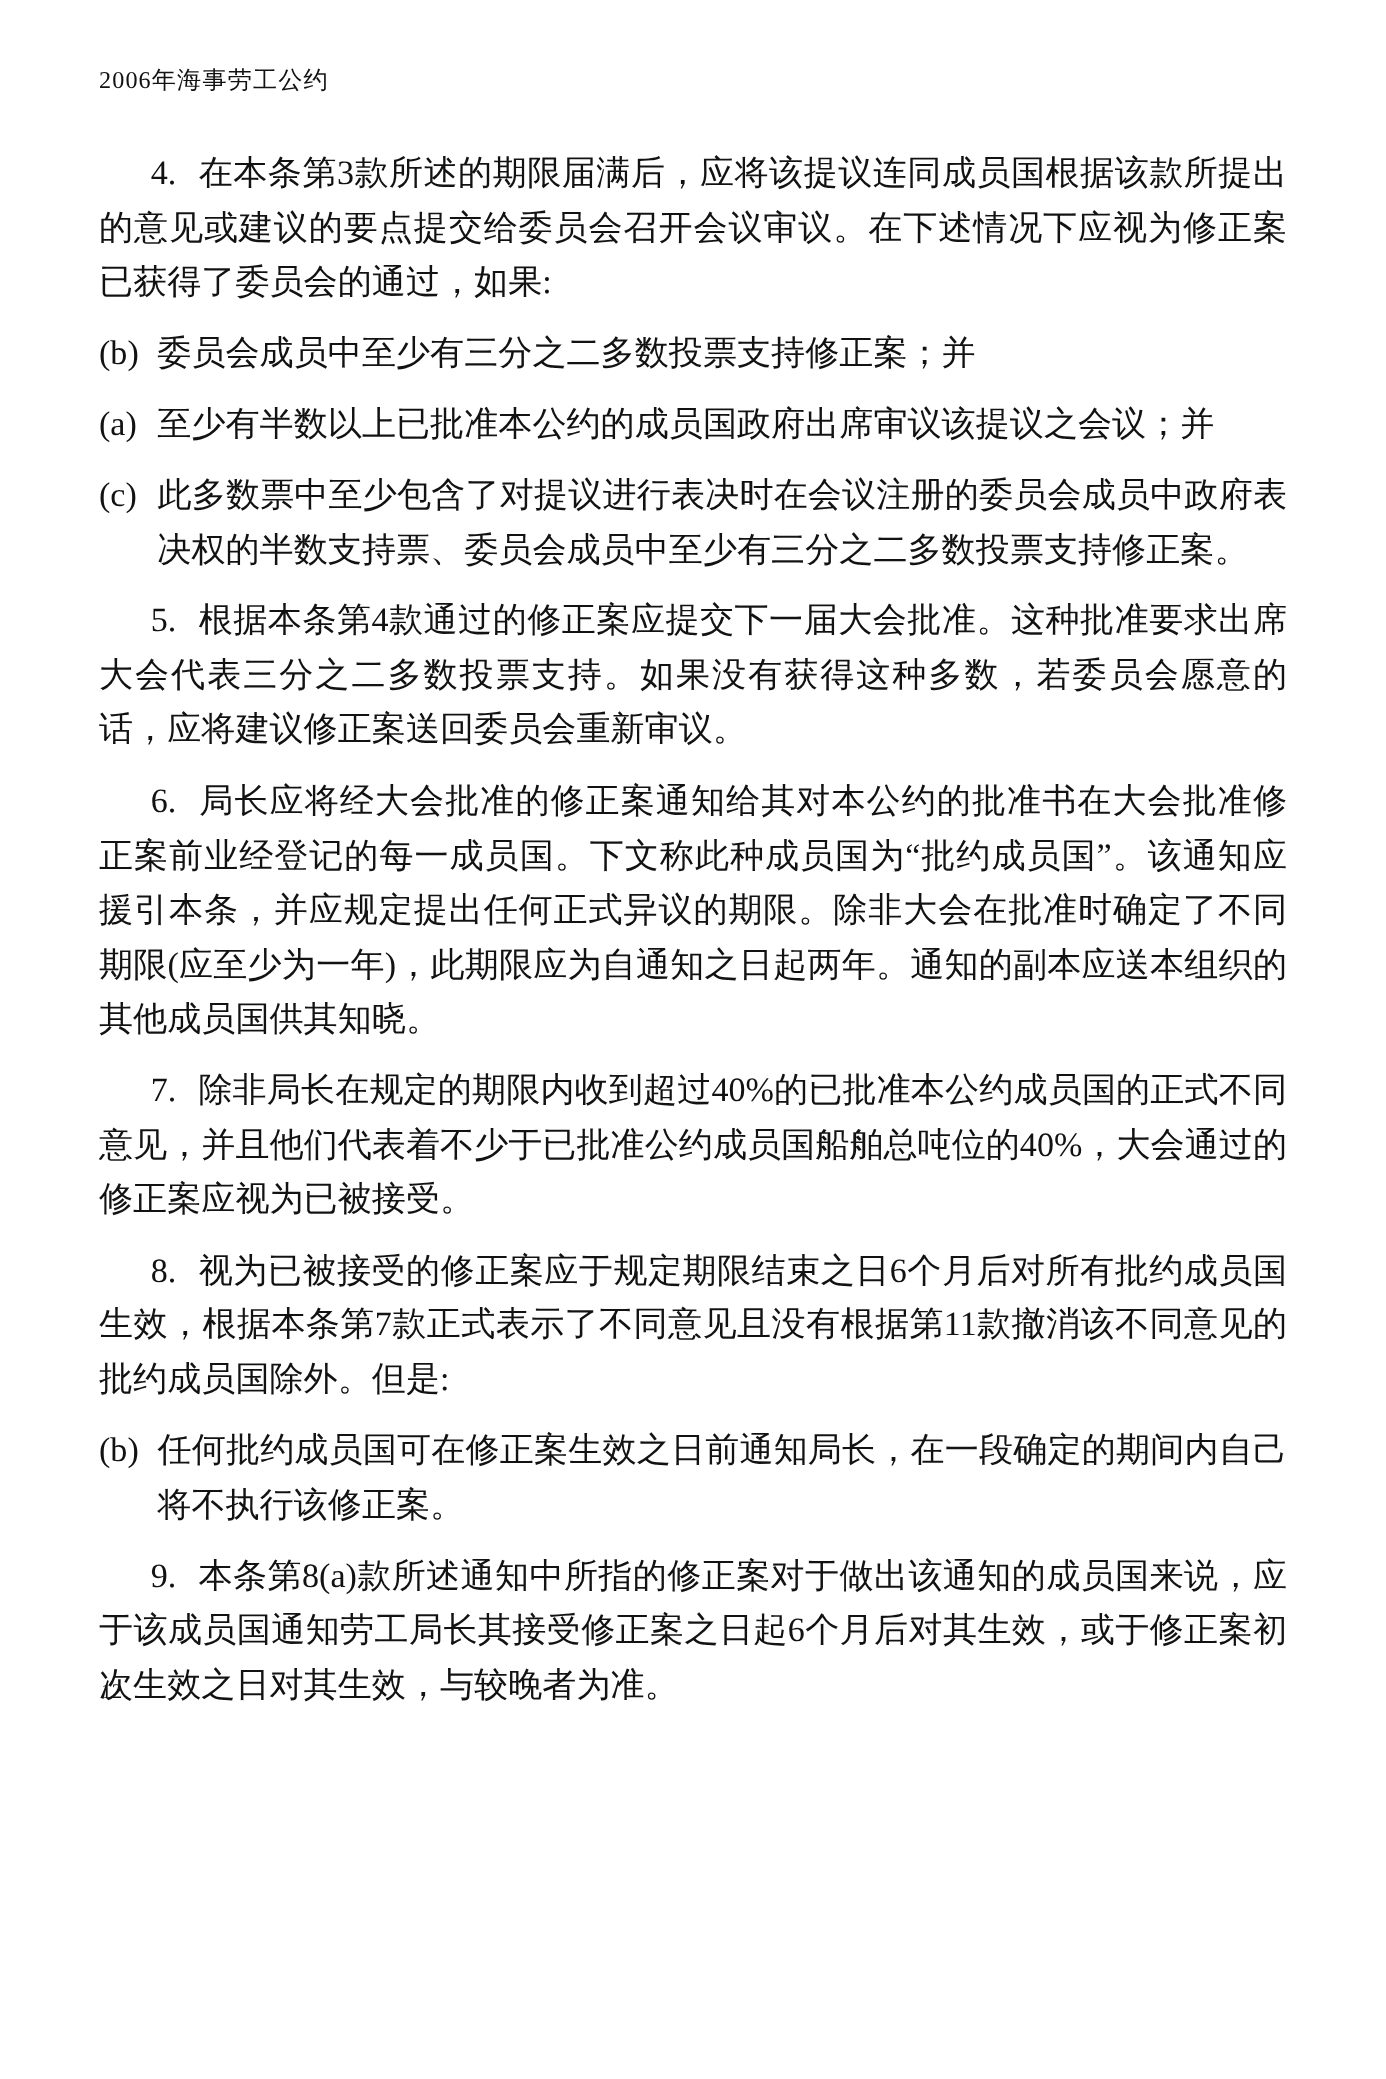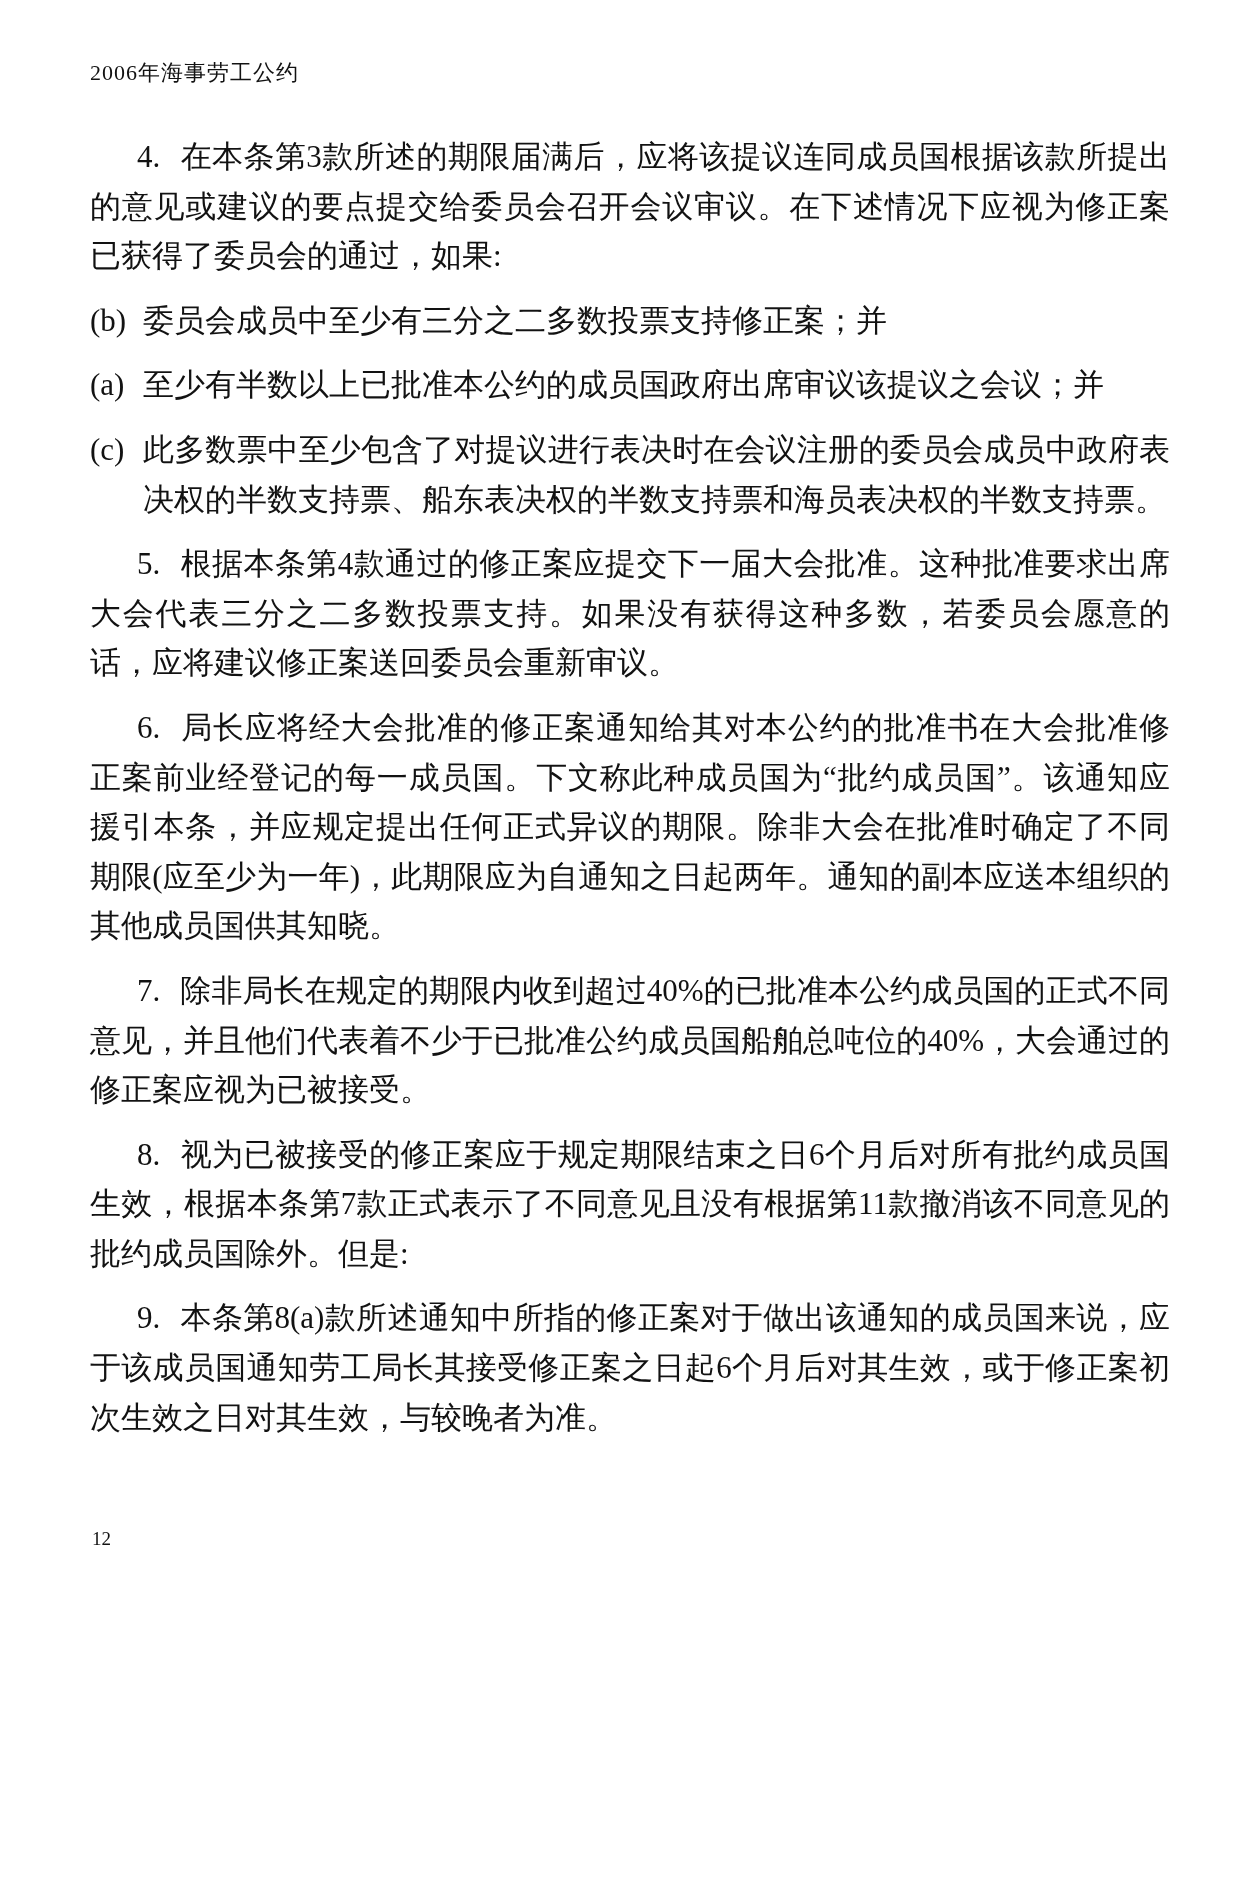--- a/index.html
+++ b/index.html
@@ -53,31 +53,32 @@
   <div class="doc-header">2006年海事劳工公约</div>
 
   <div class="content">
 
     <p class="para numbered"><span class="num">4.</span><span>在本条第3款所述的期限届满后，应将该提议连同成员国根据该款所提出的意见或建议的要点提交给委员会召开会议审议。在下述情况下应视为修正案已获得了委员会的通过，如果:</span></p>
 
     <p class="para lettered"><span class="label">(b)</span><span>委员会成员中至少有三分之二多数投票支持修正案；并</span></p>
 
     <p class="para lettered"><span class="label">(a)</span><span>至少有半数以上已批准本公约的成员国政府出席审议该提议之会议；并</span></p>
 
-    <p class="para lettered"><span class="label">(c)</span><span>此多数票中至少包含了对提议进行表决时在会议注册的委员会成员中政府表决权的半数支持票、船东表决权的半数支持票和海员表决权的半数支持票。</span></p>
+    <p class="para lettered"><span class="label">(c)</span><span>此多数票中至少包含了对提议进行表决时在会议注册的委员会成员中政府表决权的半数支持票、委员会成员中至少有三分之二多数投票支持修正案。</span></p>
 
     <p class="para numbered"><span class="num">5.</span><span>根据本条第4款通过的修正案应提交下一届大会批准。这种批准要求出席大会代表三分之二多数投票支持。如果没有获得这种多数，若委员会愿意的话，应将建议修正案送回委员会重新审议。</span></p>
 
     <p class="para numbered"><span class="num">6.</span><span>局长应将经大会批准的修正案通知给其对本公约的批准书在大会批准修正案前业经登记的每一成员国。下文称此种成员国为“批约成员国”。该通知应援引本条，并应规定提出任何正式异议的期限。除非大会在批准时确定了不同期限(应至少为一年)，此期限应为自通知之日起两年。通知的副本应送本组织的其他成员国供其知晓。</span></p>
 
     <p class="para numbered"><span class="num">7.</span><span>除非局长在规定的期限内收到超过40%的已批准本公约成员国的正式不同意见，并且他们代表着不少于已批准公约成员国船舶总吨位的40%，大会通过的修正案应视为已被接受。</span></p>
 
     <p class="para numbered"><span class="num">8.</span><span>视为已被接受的修正案应于规定期限结束之日6个月后对所有批约成员国生效，根据本条第7款正式表示了不同意见且没有根据第11款撤消该不同意见的批约成员国除外。但是:</span></p>
 
 
+    <p class="para lettered"><span class="label">(b)</span><span>任何批约成员国可在修正案生效之日前通知局长，在一段确定的期间内自己将不执行该修正案。</span></p>
 
     <p class="para numbered"><span class="num">9.</span><span>本条第8(a)款所述通知中所指的修正案对于做出该通知的成员国来说，应于该成员国通知劳工局长其接受修正案之日起6个月后对其生效，或于修正案初次生效之日对其生效，与较晚者为准。</span></p>
 
   </div>
 
   <div class="page-number">12</div>
 
 </div>
 
 </body></html>

